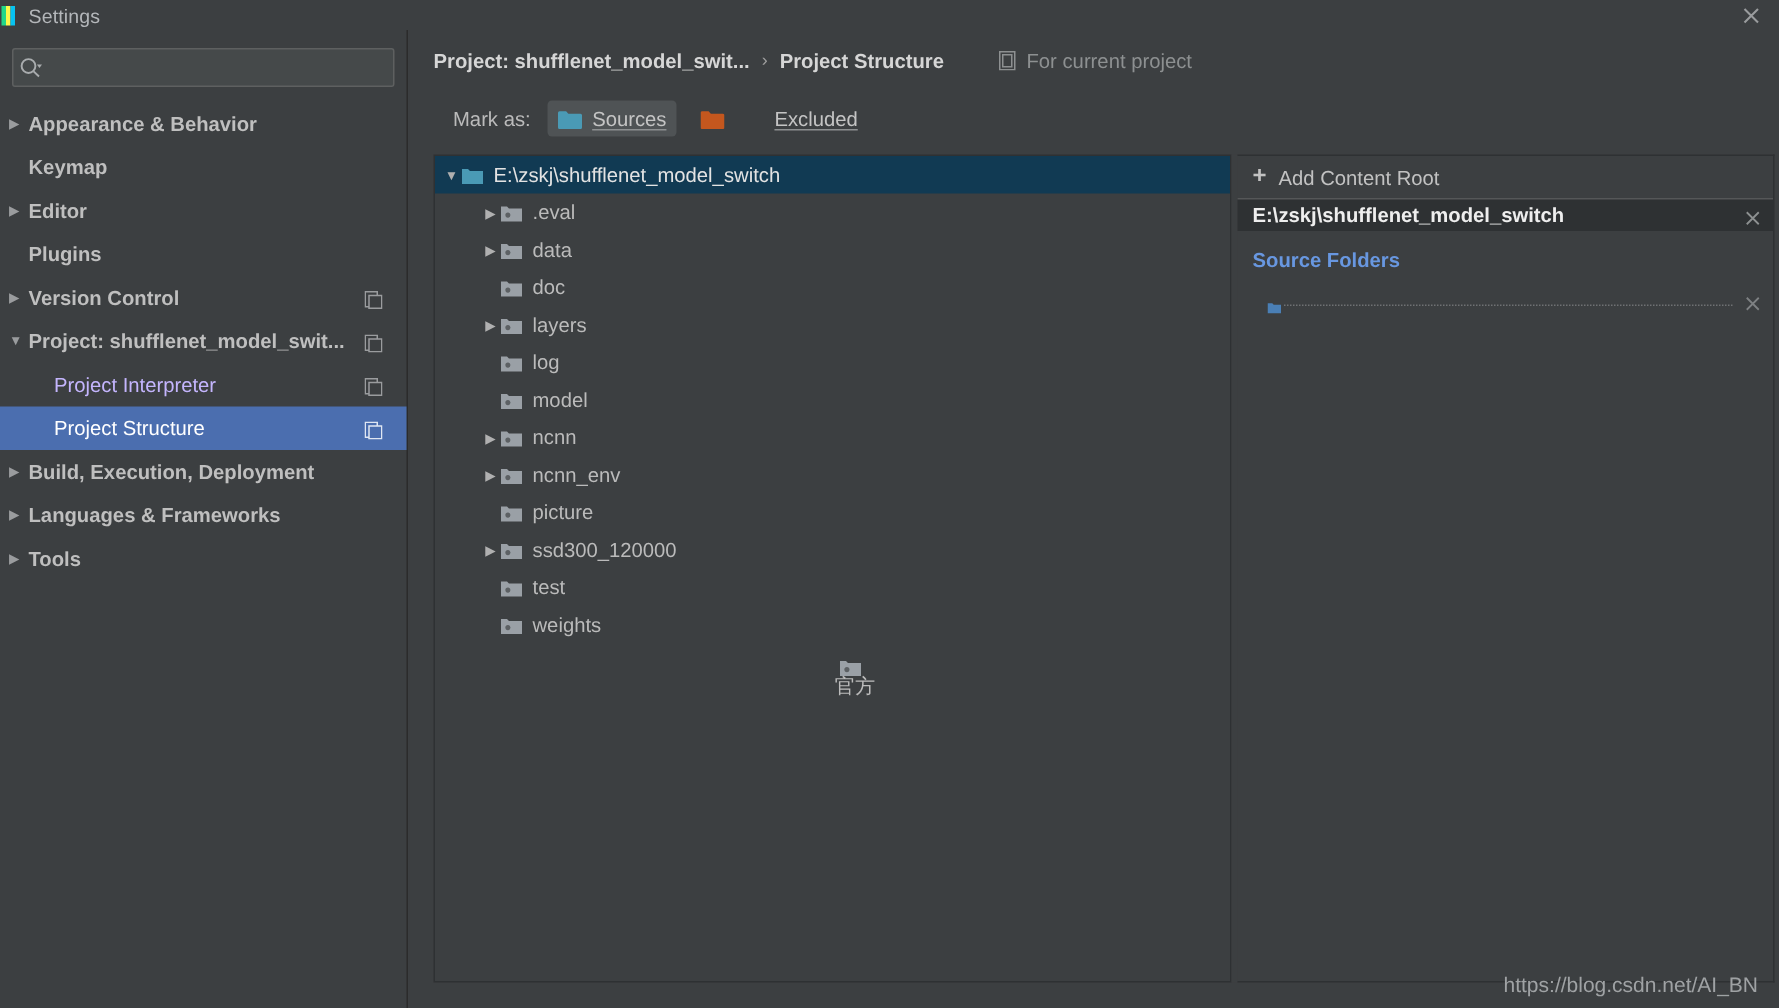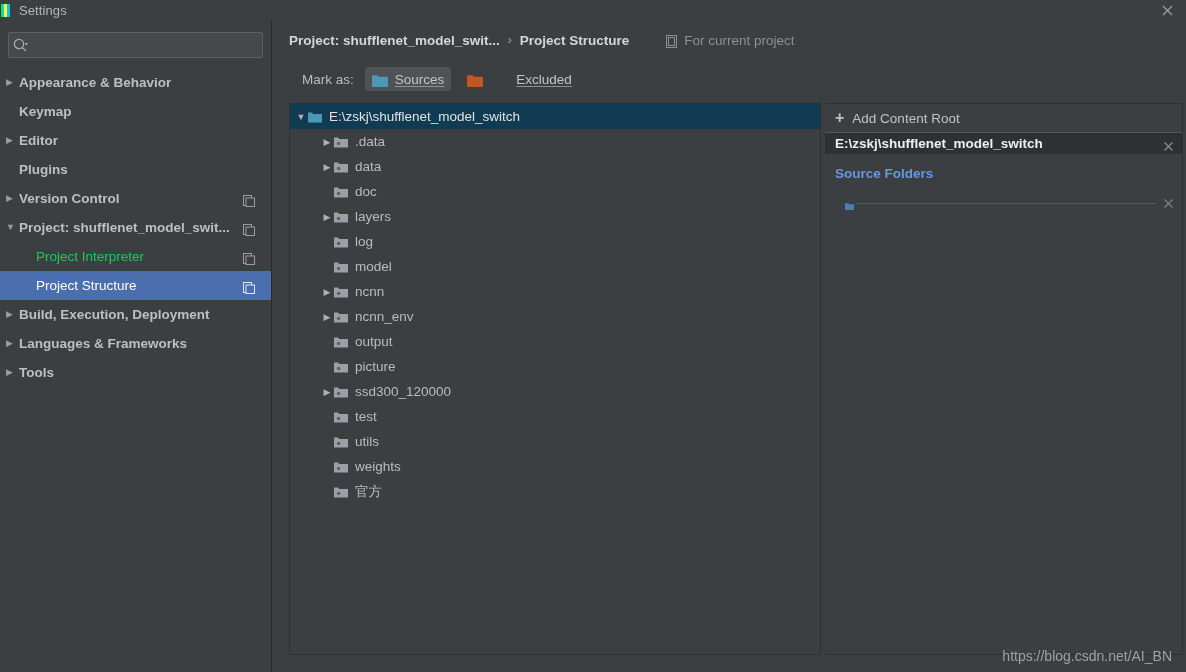--- a/index.html
+++ b/index.html
@@ -76,21 +76,21 @@
   }
   .s-item.selected { background: #4b6eaf; }
   .s-item .arrow {
     width: 13px; flex: none;
     color: #9a9c9e; font-size: 9px; line-height: 1;
     display: flex; align-items: center; justify-content: flex-start;
   }
   .s-item .s-label { font-size: 13.5px; }
   .s-item.top > .s-label { font-weight: bold; color: #bfbfbf; }
   .s-item.sub { padding-left: 36px; }
-  .s-item.sub > .s-label { color: #22c55e; font-weight: normal; }
+  .s-item.sub > .s-label { color: #c4b5fd; font-weight: normal; }
   .s-item.selected > .s-label { color: #ffffff; }
   .copy-icon {
     position: absolute; right: 16px; top: 50%; transform: translateY(-50%);
     width: 12px; height: 12px;
   }
 
   
   .main {
     position: absolute; left: 273px; top: 20px;
     width: 913px; height: 652px;
@@ -338,21 +338,21 @@
                 <path d="M0 1.6 h4 l1.3 1.4 H14 V11.6 H0 Z" fill="#4a9ab5"></path>
               </svg></span>
             <span class="t-label">E:\zskj\shufflenet_model_switch</span>
           </div>
           <div class="t-row" style="padding-left: 30px;">
             <span class="t-tw">▶</span>
             <span class="t-ico"><svg width="14" height="12" viewBox="0 0 14 12">
                 <path d="M0 1.6 h4 l1.3 1.4 H14 V11.6 H0 Z" fill="#9aa0a6"></path>
                 <circle cx="4.6" cy="7.4" r="1.7" fill="#5c6063"></circle>
               </svg></span>
-            <span class="t-label">.data</span>
+            <span class="t-label">.eval</span>
           </div>
           <div class="t-row" style="padding-left: 30px;">
             <span class="t-tw">▶</span>
             <span class="t-ico"><svg width="14" height="12" viewBox="0 0 14 12">
                 <path d="M0 1.6 h4 l1.3 1.4 H14 V11.6 H0 Z" fill="#9aa0a6"></path>
                 <circle cx="4.6" cy="7.4" r="1.7" fill="#5c6063"></circle>
               </svg></span>
             <span class="t-label">data</span>
           </div>
           <div class="t-row" style="padding-left: 30px;">
@@ -402,28 +402,20 @@
                 <circle cx="4.6" cy="7.4" r="1.7" fill="#5c6063"></circle>
               </svg></span>
             <span class="t-label">ncnn_env</span>
           </div>
           <div class="t-row" style="padding-left: 30px;">
             <span class="t-tw empty">▶</span>
             <span class="t-ico"><svg width="14" height="12" viewBox="0 0 14 12">
                 <path d="M0 1.6 h4 l1.3 1.4 H14 V11.6 H0 Z" fill="#9aa0a6"></path>
                 <circle cx="4.6" cy="7.4" r="1.7" fill="#5c6063"></circle>
               </svg></span>
-            <span class="t-label">output</span>
-          </div>
-          <div class="t-row" style="padding-left: 30px;">
-            <span class="t-tw empty">▶</span>
-            <span class="t-ico"><svg width="14" height="12" viewBox="0 0 14 12">
-                <path d="M0 1.6 h4 l1.3 1.4 H14 V11.6 H0 Z" fill="#9aa0a6"></path>
-                <circle cx="4.6" cy="7.4" r="1.7" fill="#5c6063"></circle>
-              </svg></span>
             <span class="t-label">picture</span>
           </div>
           <div class="t-row" style="padding-left: 30px;">
             <span class="t-tw">▶</span>
             <span class="t-ico"><svg width="14" height="12" viewBox="0 0 14 12">
                 <path d="M0 1.6 h4 l1.3 1.4 H14 V11.6 H0 Z" fill="#9aa0a6"></path>
                 <circle cx="4.6" cy="7.4" r="1.7" fill="#5c6063"></circle>
               </svg></span>
             <span class="t-label">ssd300_120000</span>
           </div>
@@ -434,31 +426,23 @@
                 <circle cx="4.6" cy="7.4" r="1.7" fill="#5c6063"></circle>
               </svg></span>
             <span class="t-label">test</span>
           </div>
           <div class="t-row" style="padding-left: 30px;">
             <span class="t-tw empty">▶</span>
             <span class="t-ico"><svg width="14" height="12" viewBox="0 0 14 12">
                 <path d="M0 1.6 h4 l1.3 1.4 H14 V11.6 H0 Z" fill="#9aa0a6"></path>
                 <circle cx="4.6" cy="7.4" r="1.7" fill="#5c6063"></circle>
               </svg></span>
-            <span class="t-label">utils</span>
-          </div>
-          <div class="t-row" style="padding-left: 30px;">
-            <span class="t-tw empty">▶</span>
-            <span class="t-ico"><svg width="14" height="12" viewBox="0 0 14 12">
-                <path d="M0 1.6 h4 l1.3 1.4 H14 V11.6 H0 Z" fill="#9aa0a6"></path>
-                <circle cx="4.6" cy="7.4" r="1.7" fill="#5c6063"></circle>
-              </svg></span>
             <span class="t-label">weights</span>
           </div>
-          <div class="t-row" style="padding-left: 30px;">
+          <div class="t-row" style="padding-left: 30px; flex-direction: column;">
             <span class="t-tw empty">▶</span>
             <span class="t-ico"><svg width="14" height="12" viewBox="0 0 14 12">
                 <path d="M0 1.6 h4 l1.3 1.4 H14 V11.6 H0 Z" fill="#9aa0a6"></path>
                 <circle cx="4.6" cy="7.4" r="1.7" fill="#5c6063"></circle>
               </svg></span>
             <span class="t-label">官方</span>
           </div>
         </div>
 
       <div class="divider"></div>

